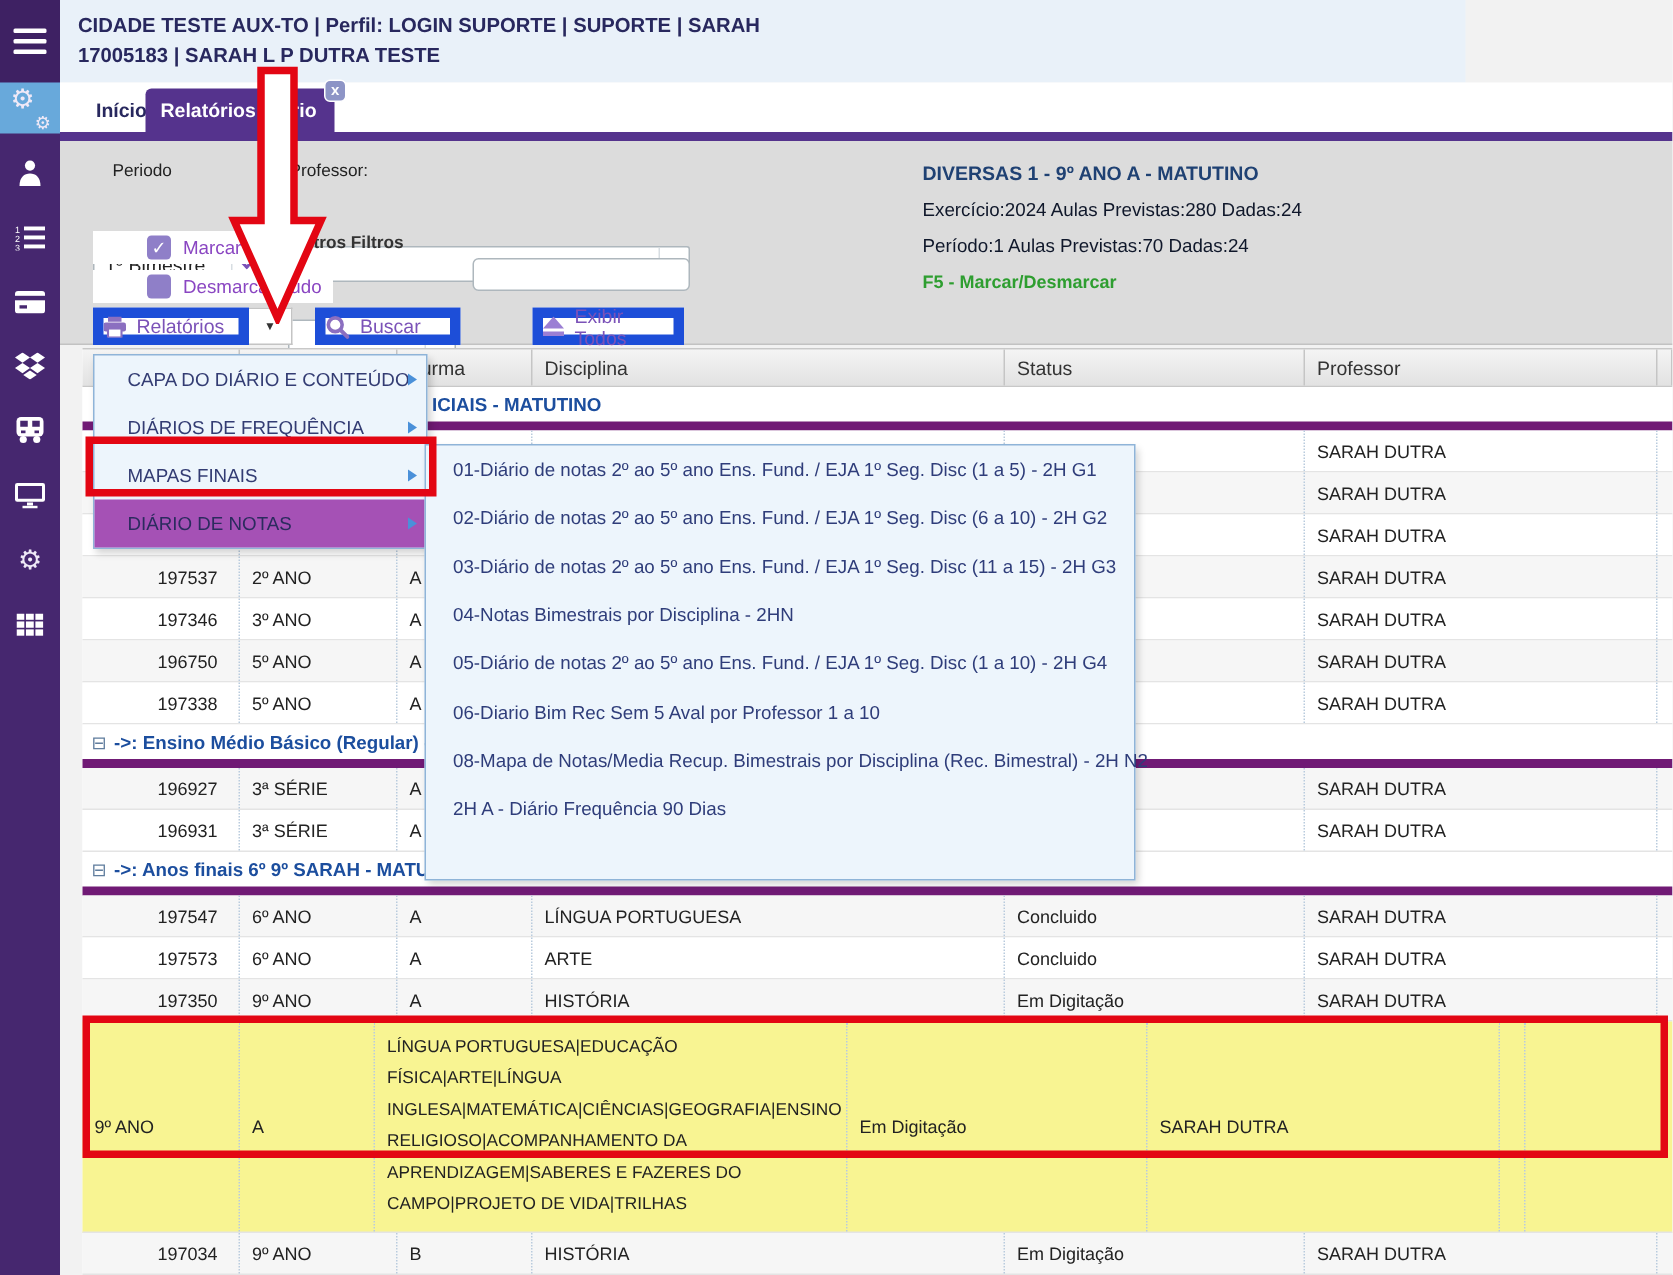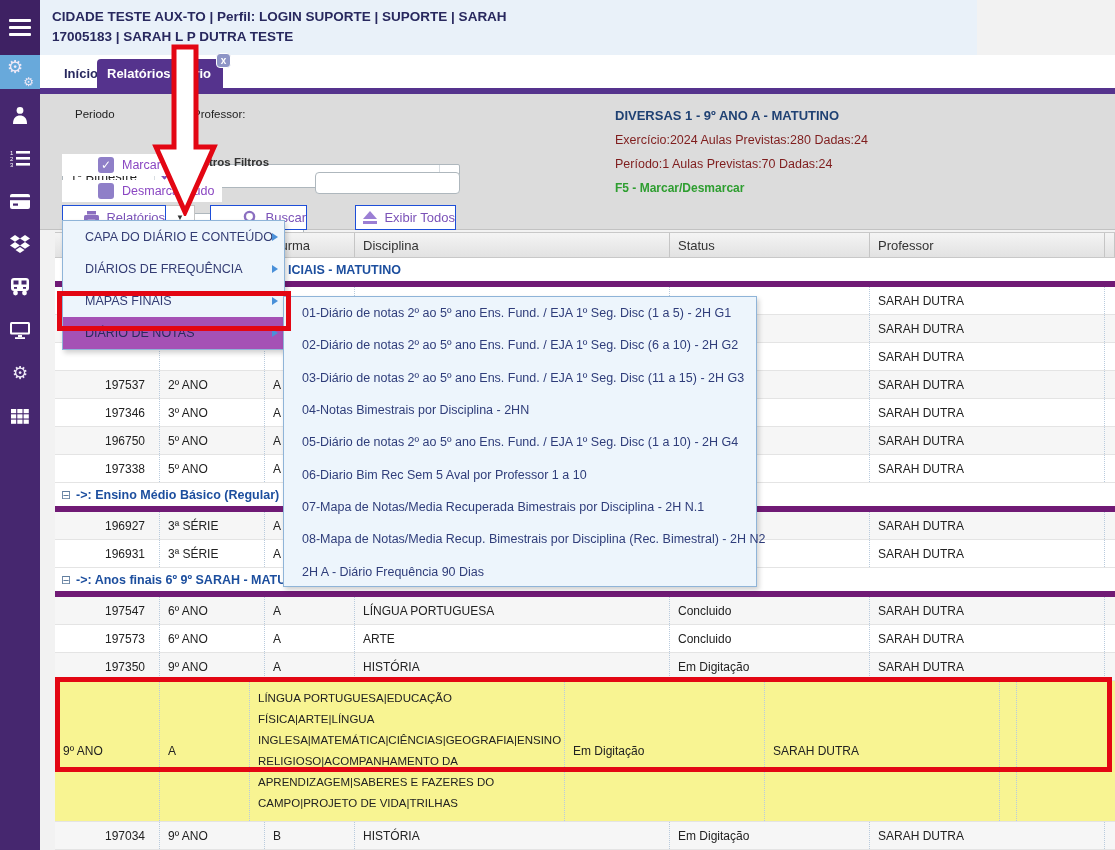--- a/index.html
+++ b/index.html
@@ -37,29 +37,29 @@
   .sel { position:absolute; background:#fff; border:1px solid #aeb7bd; border-radius:2px; display:flex; align-items:center;
     font-size:13px; color:#222; padding-left:7px;margin-top:41px; }
   .sel .chevbox { margin-left:auto; width:20px; height:100%; display:flex; align-items:center; justify-content:center; border-left:1px solid #d7dde2; }
   .chev { width:7px; height:7px; border-right:2.5px solid #7b52b8; border-bottom:2.5px solid #7b52b8; transform:rotate(45deg); margin-top:-4px; }
   .inputbox { position:absolute; background:#fff; border:1px solid #aeb7bd; border-radius:4px; }
   .chkrow { position:absolute; background:#fff; height:22px; display:flex; align-items:center; padding:0 8px 0 36px; }
   .chkbox { width:16px; height:16px; border-radius:3px; margin-right:8px; flex:0 0 auto; }
   .chk-checked { background:#8f7fc8; color:#fff; font-size:12px; font-weight:bold; text-align:center; line-height:16px; }
   .chk-plain { background:#8f7fc8; }
   .chklabel { font-size:12.5px; color:#8a46c2; white-space:nowrap; }
-  .btn { position:absolute; height:25px; background:#fff; border:1px solid #1d4ed8; display:flex; align-items:center;
-    justify-content:flex-end; font-size:13px; color:#7b52b8; gap:7px; }
+  .btn { position:absolute; height:25px; background:#fff; border:7px solid #1d4ed8; display:flex; align-items:center;
+    justify-content:flex-start; font-size:13px; color:#7b52b8; gap:7px; }
   .btn svg { flex:0 0 auto; }
   .caret-btn { position:absolute; height:25px; width:29px; background:#fff; border:1px solid #c4c4c4; border-left:none;
     display:flex; align-items:center; justify-content:center; color:#444; font-size:10px; }
 
   .info { position:absolute; left:575px; top:14px; width:480px; }
   .info .title { font-size:13px; font-weight:bold; color:#1f4173; margin-bottom:10px; }
-  .info .line { font-size:12.5px; color:#7f1d1d; margin-bottom:10px; }
+  .info .line { font-size:12.5px; color:#0f172a; margin-bottom:10px; }
   .info .hint { font-size:12px; font-weight:bold; color:#2e9e30; }
 
   
   .table { position:absolute; left:55px; top:232px; width:1060px; background:#fff; }
   .trow { display:flex; width:1060px; }
   .thead { height:26px; background:linear-gradient(#f4f4f4,#e2e2e2); border-top:1px solid #c8c8c8; border-bottom:1px solid #c8c8c8; }
   .thead .cell { font-size:13px; color:#333; border-right:1px solid #c5c5c5; display:flex; align-items:center; padding-left:8px; }
   .cell { flex:0 0 auto; }
   .c1{width:105px;} .c2{width:105px;} .c3{width:90px;} .c4{width:315px;} .c5{width:200px;} .c6{width:235px;} .c7{width:10px;}
   .grow { height:29px; display:flex; align-items:center; font-size:12.5px; font-weight:bold; color:#1c4e9e;
@@ -67,21 +67,21 @@
   .grow .boxminus { color:#607d9e; font-weight:normal; font-size:12px; margin-right:5px; }
   .drow { min-height:28px; border-bottom:1px solid #e4e4e4; background:#fff; }
   .drow.alt { background:#f6f6f6; }
   .drow .cell { font-size:12px; color:#222; display:flex; align-items:center; padding:2px 8px;
     border-right:1px dotted #b9cbdd; overflow:hidden; }
   .drow .cell.num { justify-content:flex-end; padding-right:14px; }
   .drow .cell.wrap { display:block; line-height:21px; padding-top:7px; padding-bottom:7px; font-size:11.5px; }
   .drow.hl { background:#f8f492; }
 
   
-  .dmenu { position:absolute; left:62px; top:220px; width:223px; background:#edf5fc; border:1px solid #8fb4d8;
+  .dmenu { position:absolute; left:62px; top:236px; width:223px; background:#edf5fc; border:1px solid #8fb4d8;
     box-shadow:2px 3px 5px rgba(0,0,0,.18); z-index:5; }
   .dmenu-item { height:32px; display:flex; align-items:center; padding-left:22px; font-size:12.5px; color:#333c73; position:relative; }
   .dmenu-item.active { background:#a551b5; color:#2b2b5e; }
   .dmenu-item .rarrow { position:absolute; right:6px; width:0; height:0; border-top:4px solid transparent;
     border-bottom:4px solid transparent; border-left:6px solid #4a90d9; }
   .smenu { position:absolute; left:283px; top:296px; width:474px; height:291px; background:#edf5fc; border:1px solid #8fb4d8;
     box-shadow:2px 3px 5px rgba(0,0,0,.18); z-index:6; }
   .smenu-item { height:32.3px; display:flex; align-items:center; padding-left:18px; font-size:12.5px; color:#2f3d7a; white-space:nowrap; }
 
   
@@ -428,21 +428,20 @@
       </div>
     </div>
 
   <div class="smenu" id="smenu">
       <div class="smenu-item">01-Diário de notas 2º ao 5º ano Ens. Fund. / EJA 1º Seg. Disc (1 a 5) - 2H G1</div>
       <div class="smenu-item">02-Diário de notas 2º ao 5º ano Ens. Fund. / EJA 1º Seg. Disc (6 a 10) - 2H G2</div>
       <div class="smenu-item">03-Diário de notas 2º ao 5º ano Ens. Fund. / EJA 1º Seg. Disc (11 a 15) - 2H G3</div>
       <div class="smenu-item">04-Notas Bimestrais por Disciplina - 2HN</div>
       <div class="smenu-item">05-Diário de notas 2º ao 5º ano Ens. Fund. / EJA 1º Seg. Disc (1 a 10) - 2H G4</div>
       <div class="smenu-item">06-Diario Bim Rec Sem 5 Aval por Professor 1 a 10</div>
-      <div class="smenu-item">07-Mapa de Notas/Media Recuperada Bimestrais por Disciplina - 2H N.1</div>
       <div class="smenu-item">08-Mapa de Notas/Media Recup. Bimestrais por Disciplina (Rec. Bimestral) - 2H N2</div>
       <div class="smenu-item">2H A - Diário Frequência 90 Dias</div>
     </div>
 
   <svg class="anno" style="left:150px;top:44px" width="72" height="172">
     <polygon points="24,3 46,3 46,103 64,103 35,168 6,103 24,103" fill="#ffffff" stroke="#e30613" stroke-width="5"></polygon>
   </svg>
   <div class="anno redbox" style="left:57px;top:291px;width:234px;height:40px"></div>
   <div class="anno redbox" style="left:55px;top:677px;width:1057px;height:95px"></div>
 

